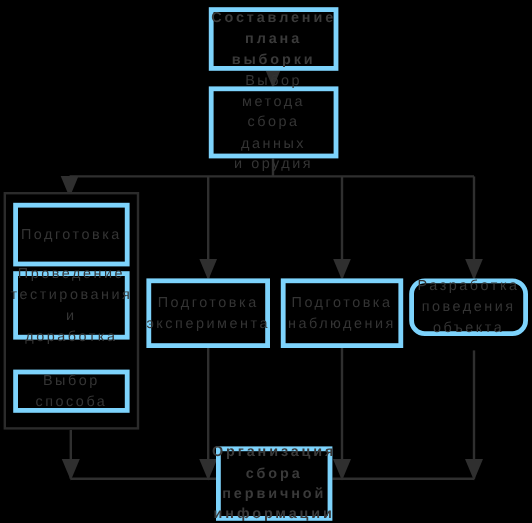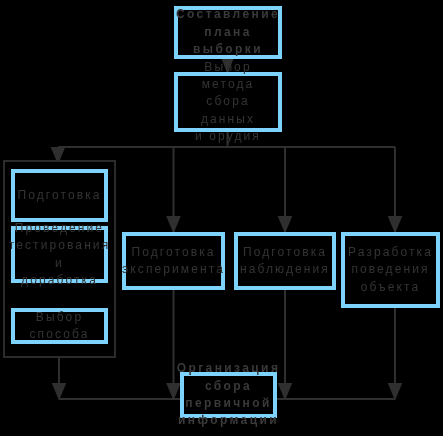--- a/index.html
+++ b/index.html
@@ -124,26 +124,26 @@
   <div class="node" style="left:122px; top:232px; width:103px; height:58px;">
     <span class="node-label">Подготовка
 эксперимента</span>
   </div>
 
   <div class="node" style="left:234px; top:232px; width:102px; height:58px;">
     <span class="node-label">Подготовка
 наблюдения</span>
   </div>
 
-  <div class="node" style="left:341px; top:232px; width:99px; height:76px;">
+  <div class="node" style="left:341px; top:232px; width:99px; height:48px;border-radius:13px;">
     <span class="node-label">Разработка
 поведения
 объекта</span>
   </div>
 
-  <div class="node bold" style="left:180px; top:372px; width:97px; height:46px;">
+  <div class="node bold" style="left:180px; top:372px; width:97px; height:62px;">
     <span class="node-label">Организация
 сбора
 первичной
 информации</span>
   </div>
 
 </div>
 
 </body></html>

